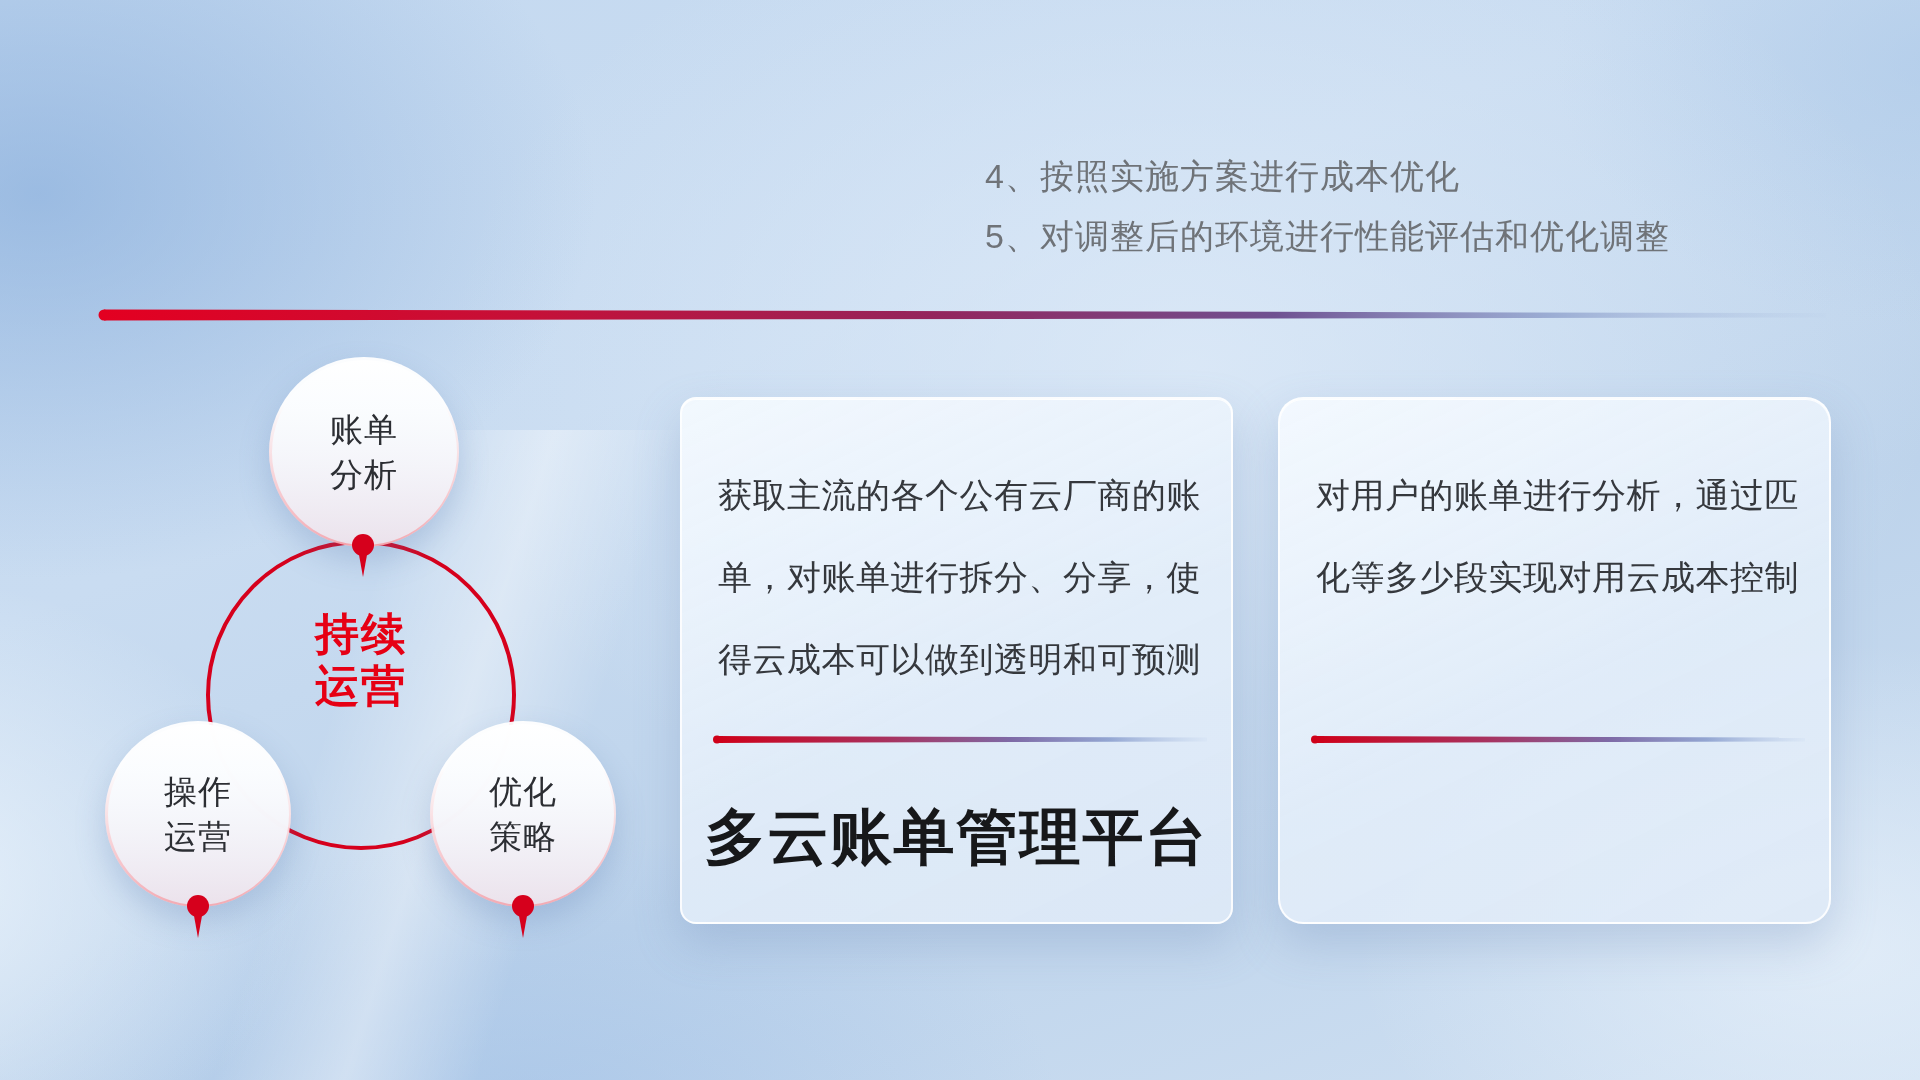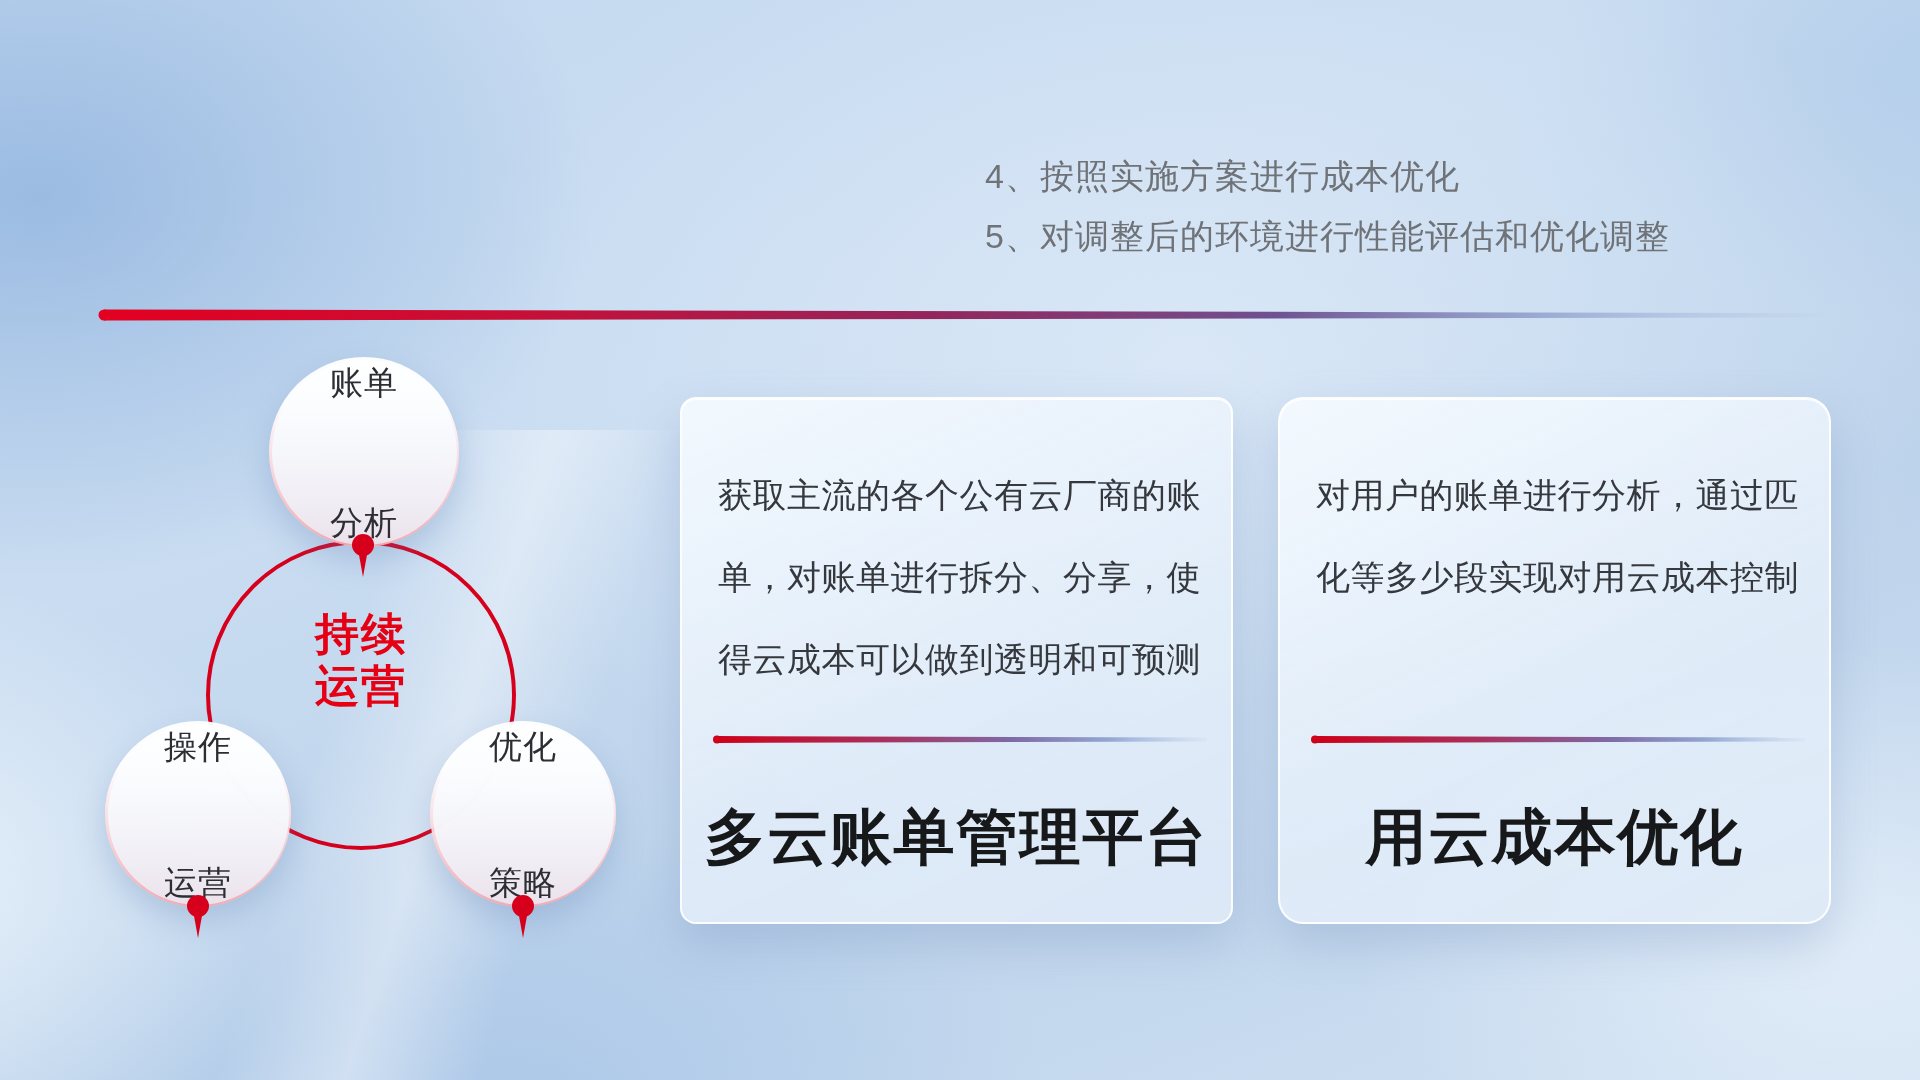--- a/index.html
+++ b/index.html
@@ -38,21 +38,21 @@
   .dots-svg { z-index:4; }
 
   .node {
     position:absolute; border-radius:50%; padding:2.5px; z-index:3;
     background:linear-gradient(180deg, rgba(255,255,255,0.95) 25%, rgba(245,168,176,0.95) 100%);
     box-shadow:0 14px 30px rgba(95,125,175,0.28);
   }
   .node-inner {
     width:100%; height:100%; border-radius:50%;
     background:linear-gradient(180deg, rgba(255,255,255,0.97) 0%, rgba(244,249,254,0.86) 55%, rgba(233,241,251,0.78) 100%);
-    display:flex; flex-direction:column; align-items:center; justify-content:space-between;
+    display:flex; flex-direction:column; align-items:center; justify-content:center;
   }
   .node-top { left:269px; top:357px; width:190px; height:190px; }
   .node-bl  { left:105px; top:721px; width:186px; height:186px; }
   .node-br  { left:430px; top:721px; width:186px; height:186px; }
   .node-line { font-size:33px; line-height:45px; font-weight:500; color:#2c2e33; letter-spacing:1px; }
 
   .cycle-center {
     position:absolute; left:261px; top:608px; width:200px; z-index:2;
     text-align:center; color:#e60014; font-weight:700; font-size:44px; line-height:52px; letter-spacing:2px;
   }
@@ -178,15 +178,14 @@
           <stop offset="0" stop-color="#cf0019"></stop>
           <stop offset="0.35" stop-color="#a8325f"></stop>
           <stop offset="0.6" stop-color="#7e6aa6"></stop>
           <stop offset="0.8" stop-color="#93a6d2"></stop>
           <stop offset="1" stop-color="#b0c4e4" stop-opacity="0.1"></stop>
         </linearGradient>
       </defs>
       <circle cx="5" cy="4.5" r="4" fill="#cf0019"></circle>
       <path d="M5,1 L495,2.5 L495,6.5 L5,8 Z" fill="url(#cardGrad2)"></path>
     </svg>
-    <div class="card-title">用云成本优化</div>
   </div>
 </div>
 
 </body></html>

